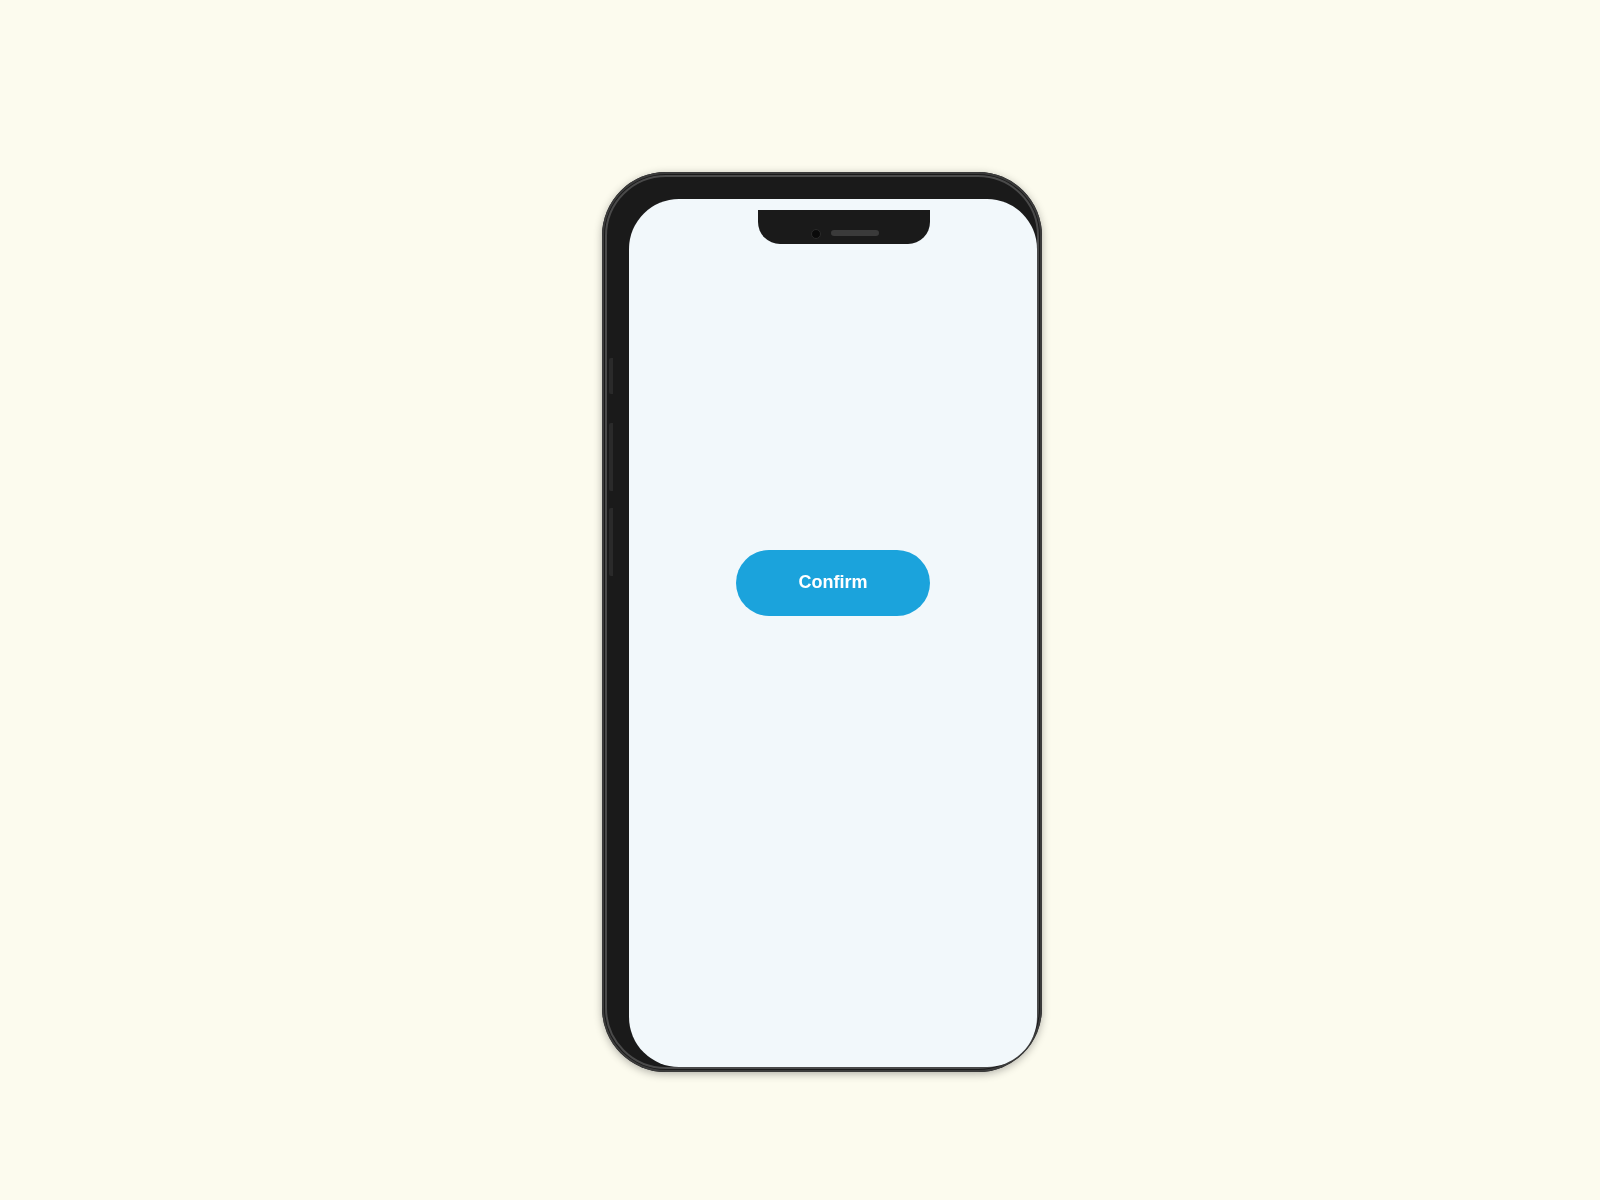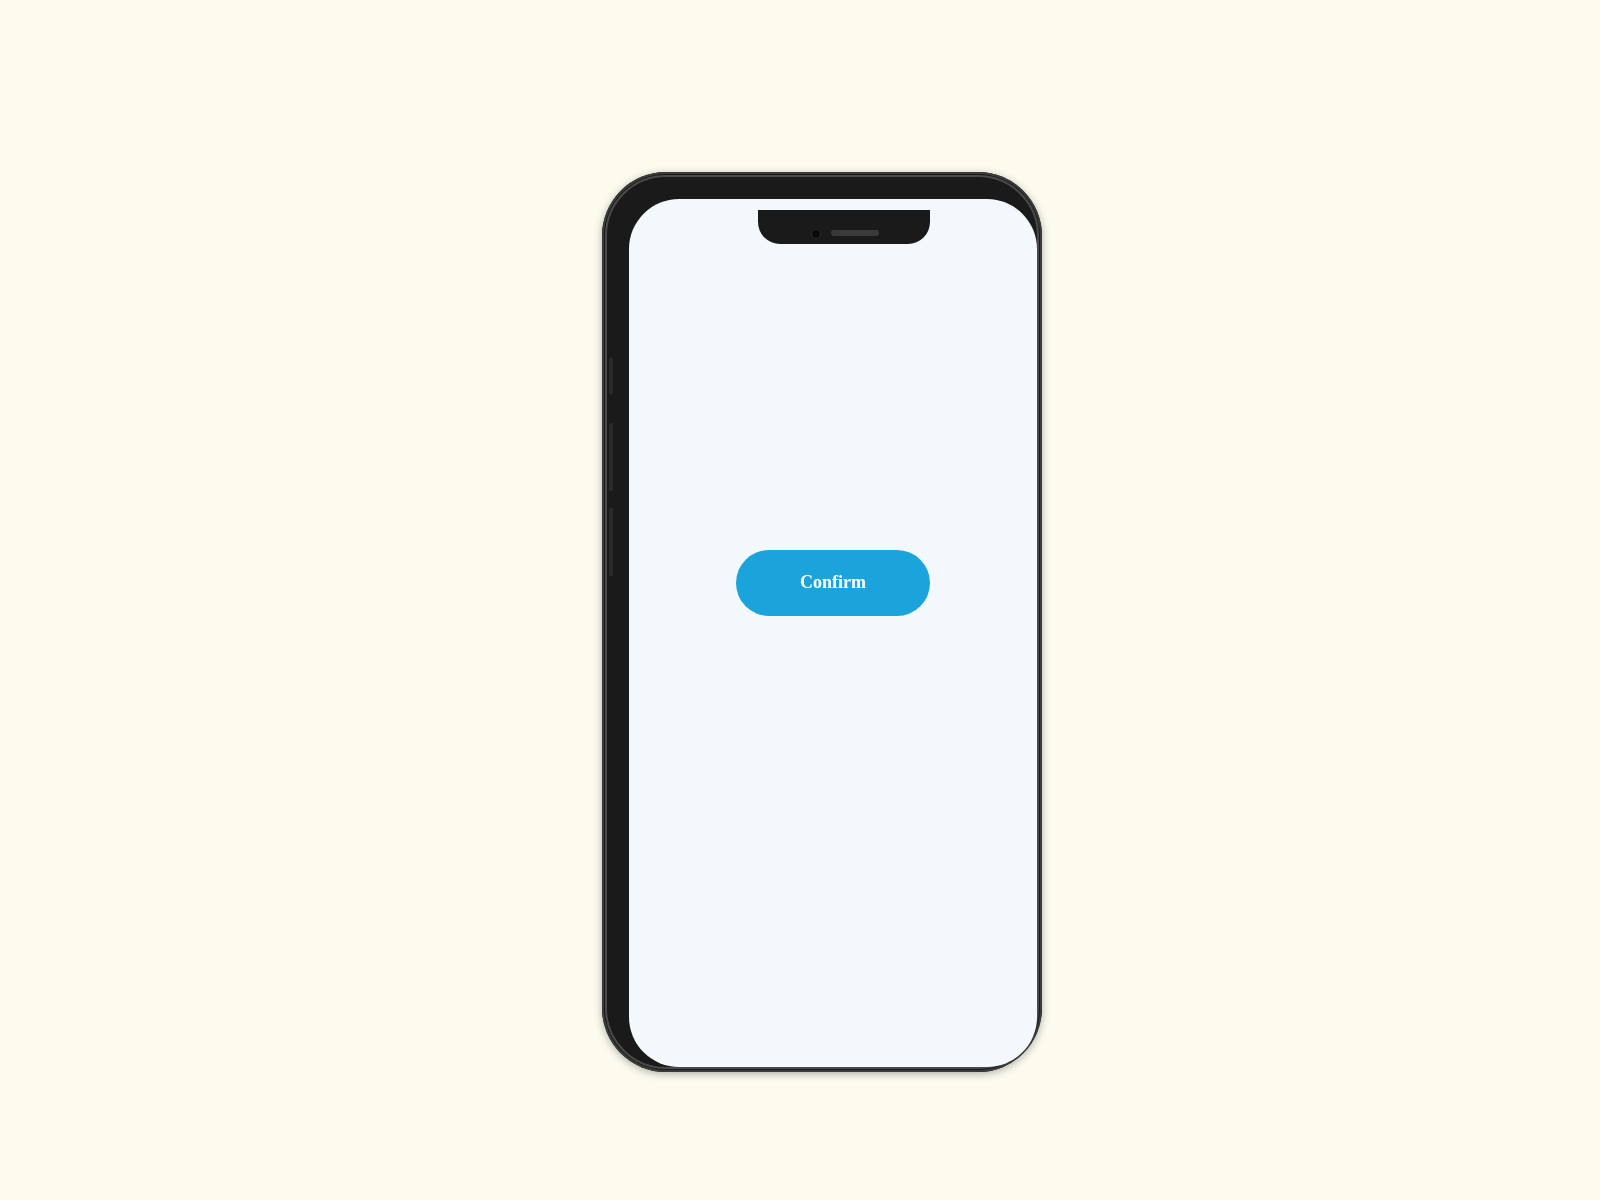--- a/index.html
+++ b/index.html
@@ -1,19 +1,18 @@
 <!DOCTYPE html>
 <html><head>
   <meta charset="utf-8">
   <style>
     * {
       margin: 11px;
       padding: 0;
       box-sizing: border-box;
-      font-family: Liberation Serif, serif;
     }
     
     body {
       width: 1600px;
       height: 1200px;
       background: #fcfbee;
       display: flex;
       align-items: center;
       justify-content: center;
       font-family: -apple-system, BlinkMacSystemFont, "Segoe UI", Helvetica, Arial, sans-serif;

